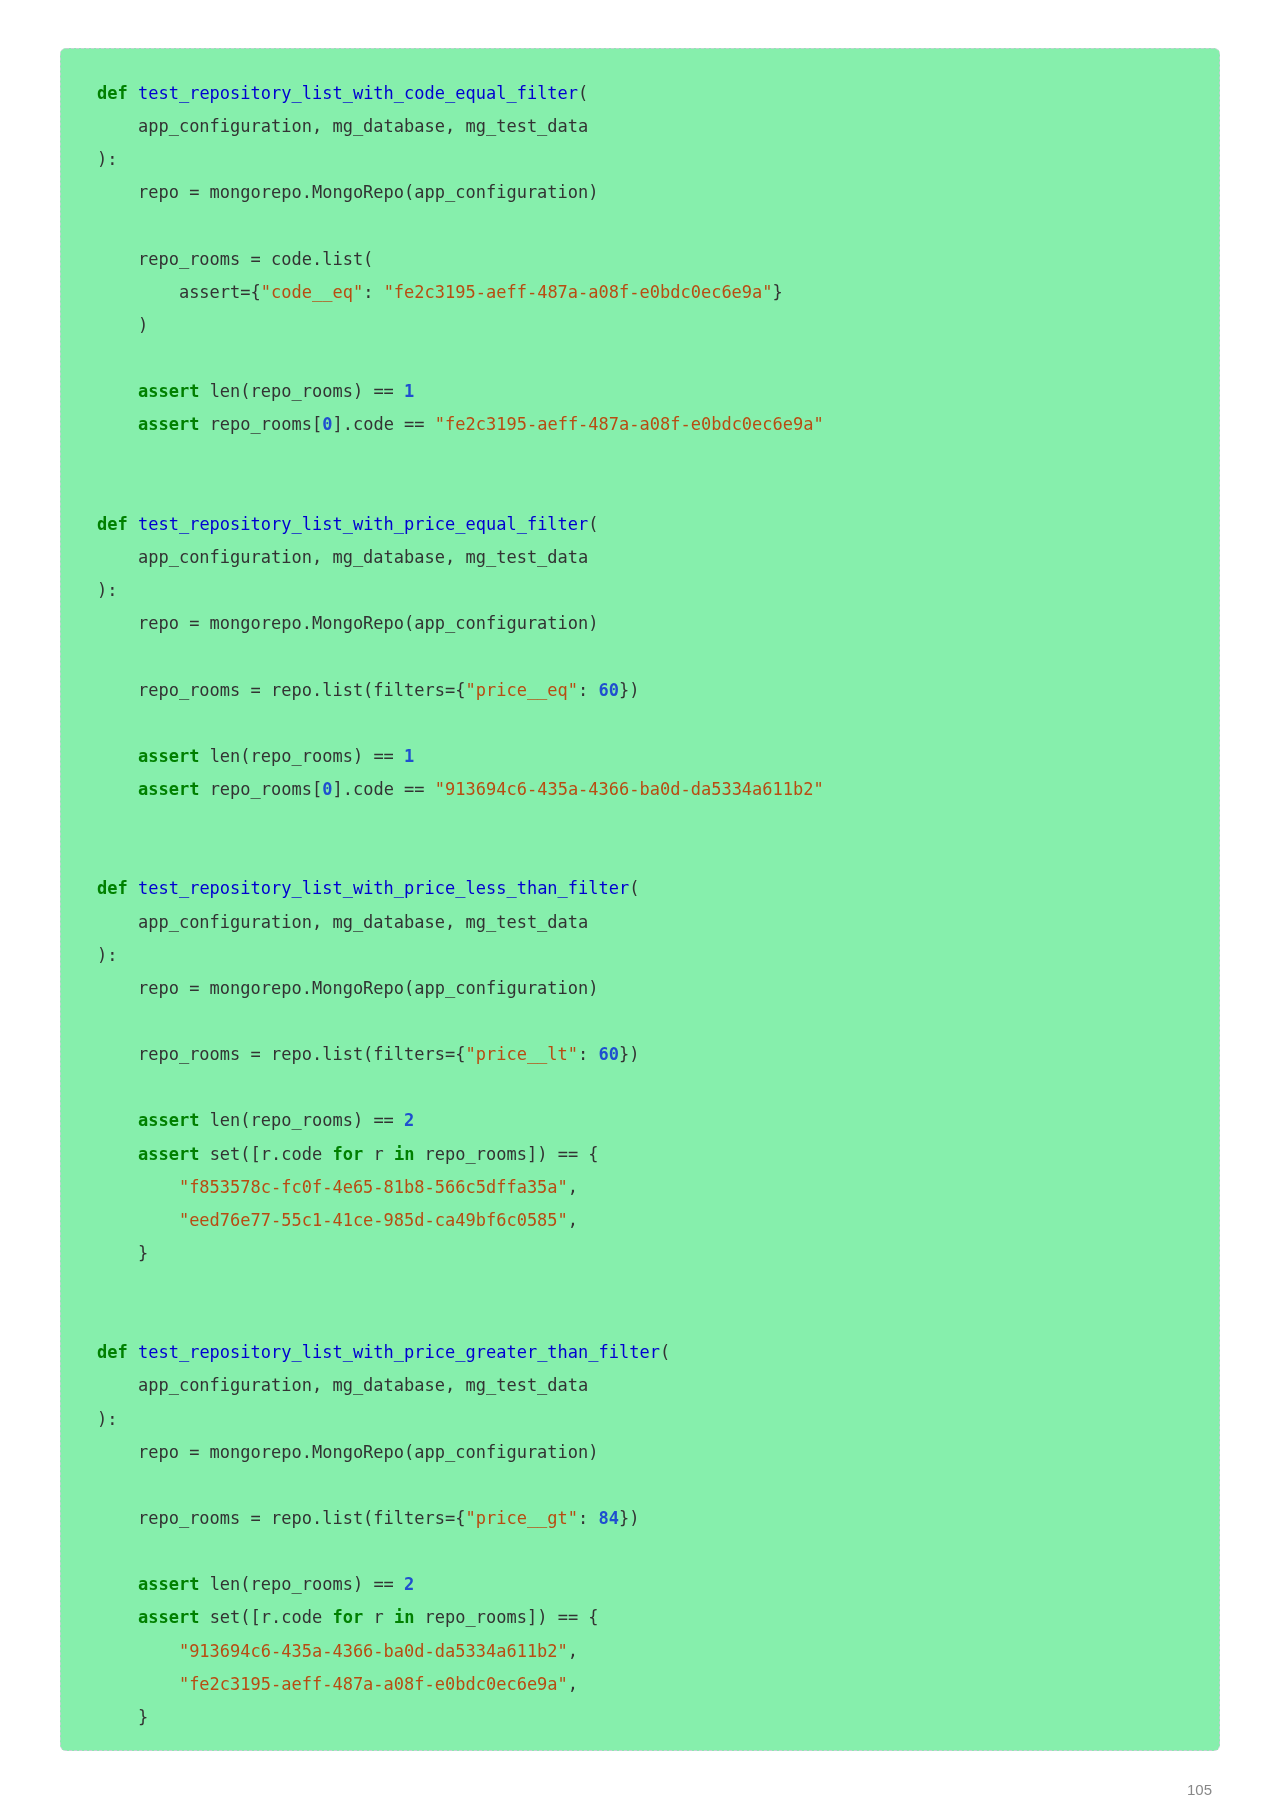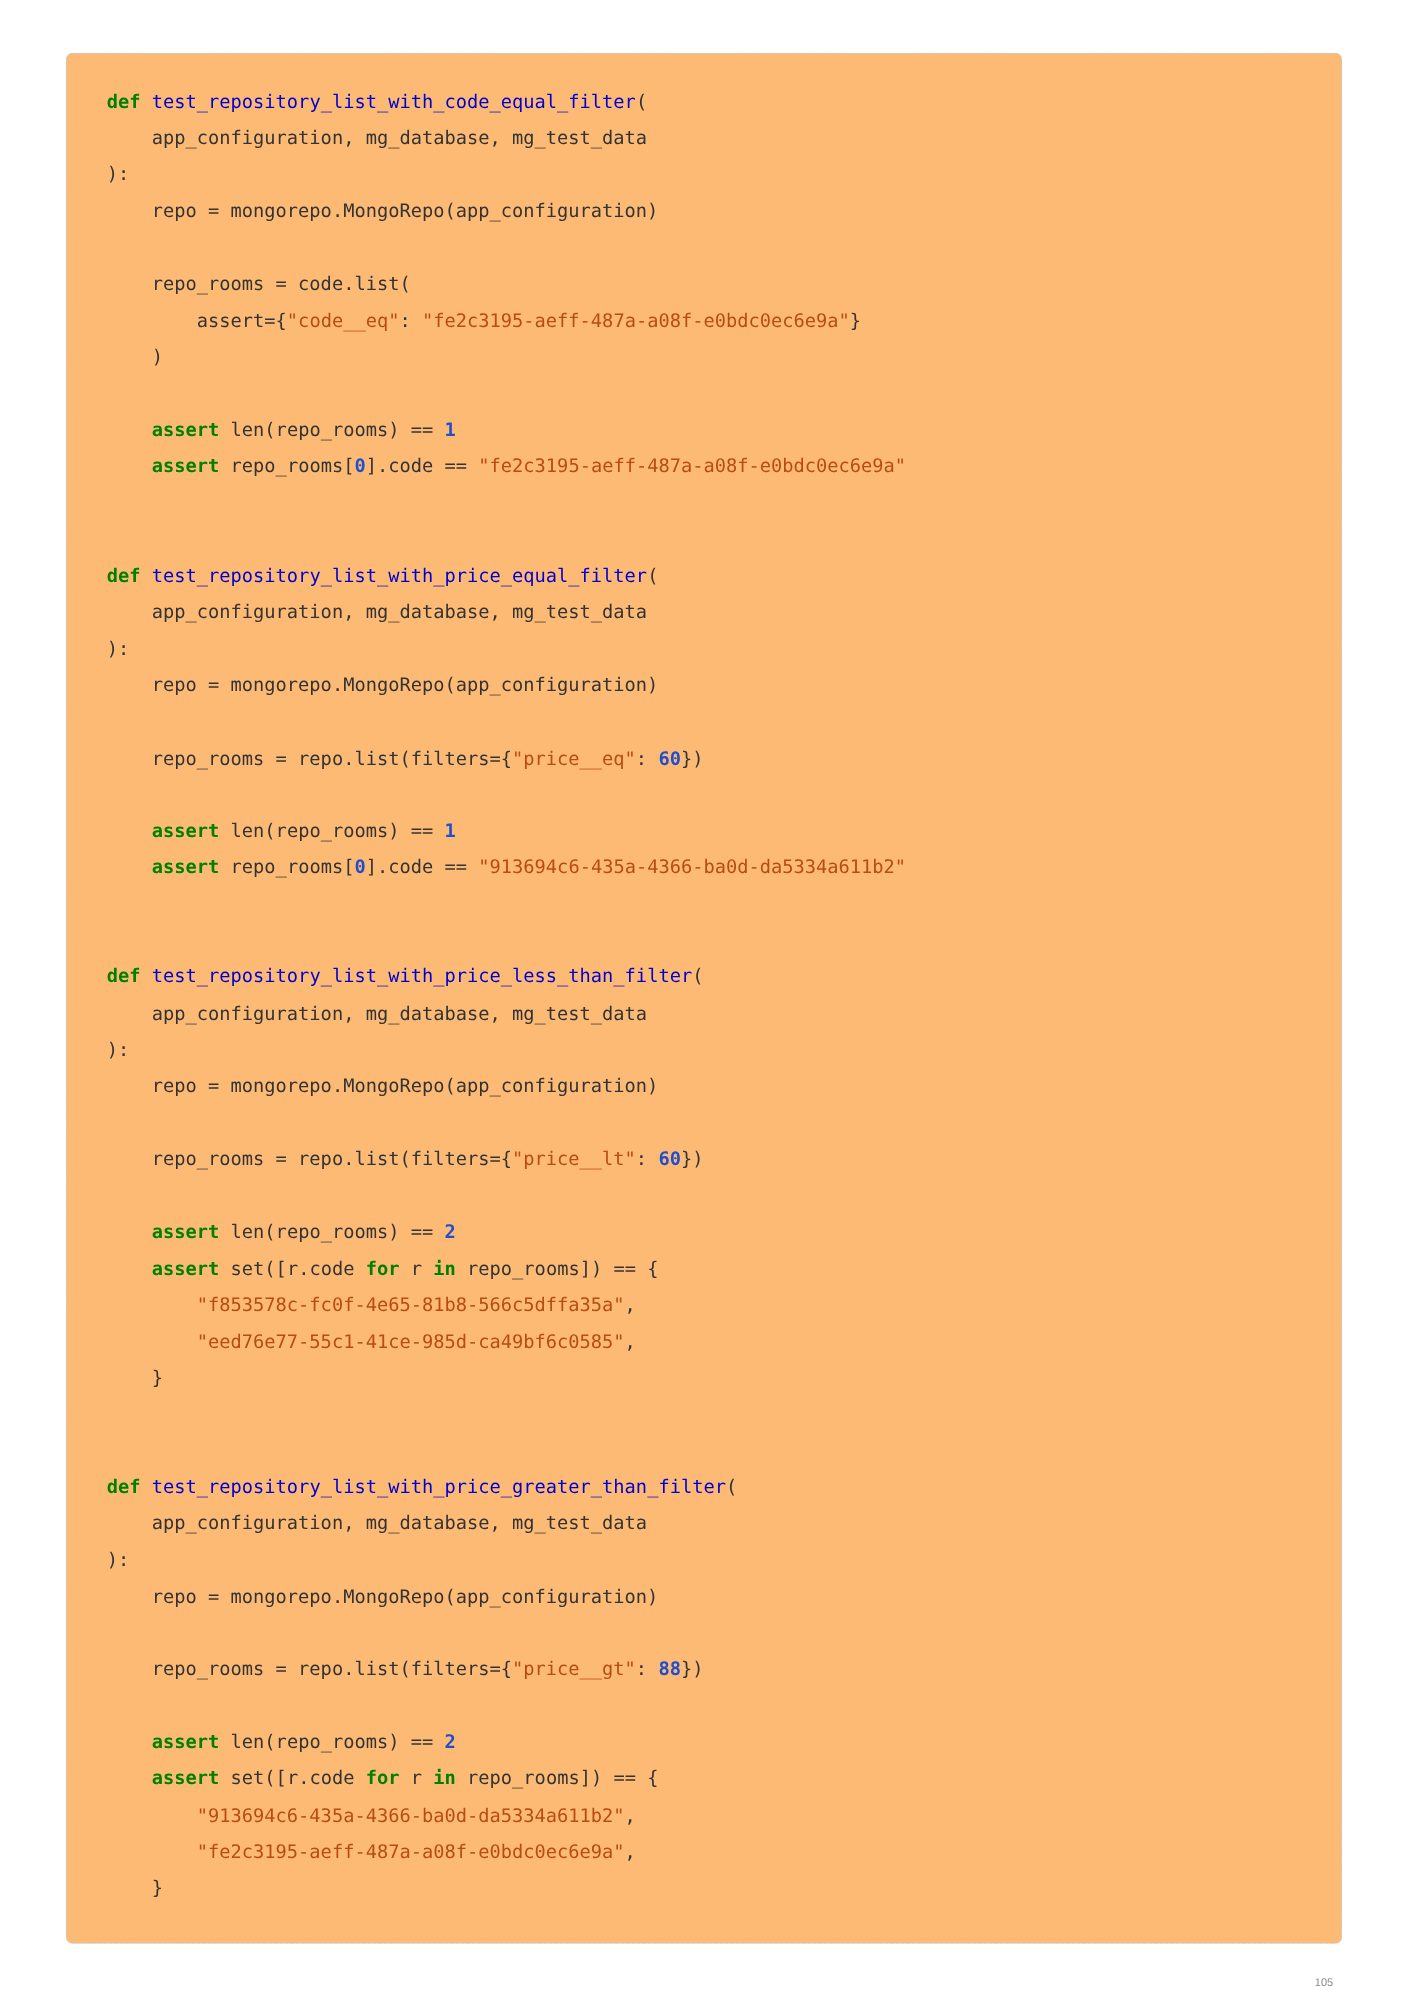--- a/index.html
+++ b/index.html
@@ -8,38 +8,38 @@
     background: #ffffff;
     width: 1280px;
     font-family: 'Menlo', 'Consolas', 'DejaVu Sans Mono', monospace;
   }
   .page {
     padding: 48px 60px 40px 60px;
     box-sizing: border-box;
     width: 1280px;
   }
   .code-block {
-    background: #fdba74;
+    background: #86efac;
     border: 1.5px dashed #c7cdd4;
     border-radius: 6px;
-    padding: 28px 36px 32px 36px;
+    padding: 28px 36px 16px 36px;
     line-height: 1.95;
     font-size: 17px;
     color: #333;
     white-space: pre;
     overflow: hidden;
   }
   .kw { color: #008000; font-weight: bold; }
   .fn { color: #0000d0; }
   .str { color: #b84c12; }
   .num { color: #1f4fcf; font-weight: bold; }
   .page-num {
     text-align: right;
     color: #888;
-    font-size: 10px;
+    font-size: 15px;
     margin-top: 30px;
     padding-right: 8px;
     font-family: sans-serif;
   }
 </style>
 </head>
 <body>
 
 <div class="page">
   <div class="code-block"><span class="kw">def</span> <span class="fn">test_repository_list_with_code_equal_filter</span>(
@@ -78,21 +78,21 @@
         <span class="str">"f853578c-fc0f-4e65-81b8-566c5dffa35a"</span>,
         <span class="str">"eed76e77-55c1-41ce-985d-ca49bf6c0585"</span>,
     }
 
 
 <span class="kw">def</span> <span class="fn">test_repository_list_with_price_greater_than_filter</span>(
     <span>app_configuration, mg_database, mg_test_data</span>
 ):
     <span>repo = mongorepo.MongoRepo(app_configuration)</span>
 
-    <span>repo_rooms = repo.list(filters={</span><span class="str">"price__gt"</span>: <span class="num">88</span>})
+    <span>repo_rooms = repo.list(filters={</span><span class="str">"price__gt"</span>: <span class="num">84</span>})
 
     <span class="kw">assert</span> <span>len(repo_rooms) == </span><span class="num">2</span>
     <span class="kw">assert</span> <span>set([r.code </span><span class="kw">for</span><span> r </span><span class="kw">in</span><span> repo_rooms]) == {</span>
         <span class="str">"913694c6-435a-4366-ba0d-da5334a611b2"</span>,
         <span class="str">"fe2c3195-aeff-487a-a08f-e0bdc0ec6e9a"</span>,
     }</div>
   <div class="page-num">105</div>
 </div>
 
 </body></html>

